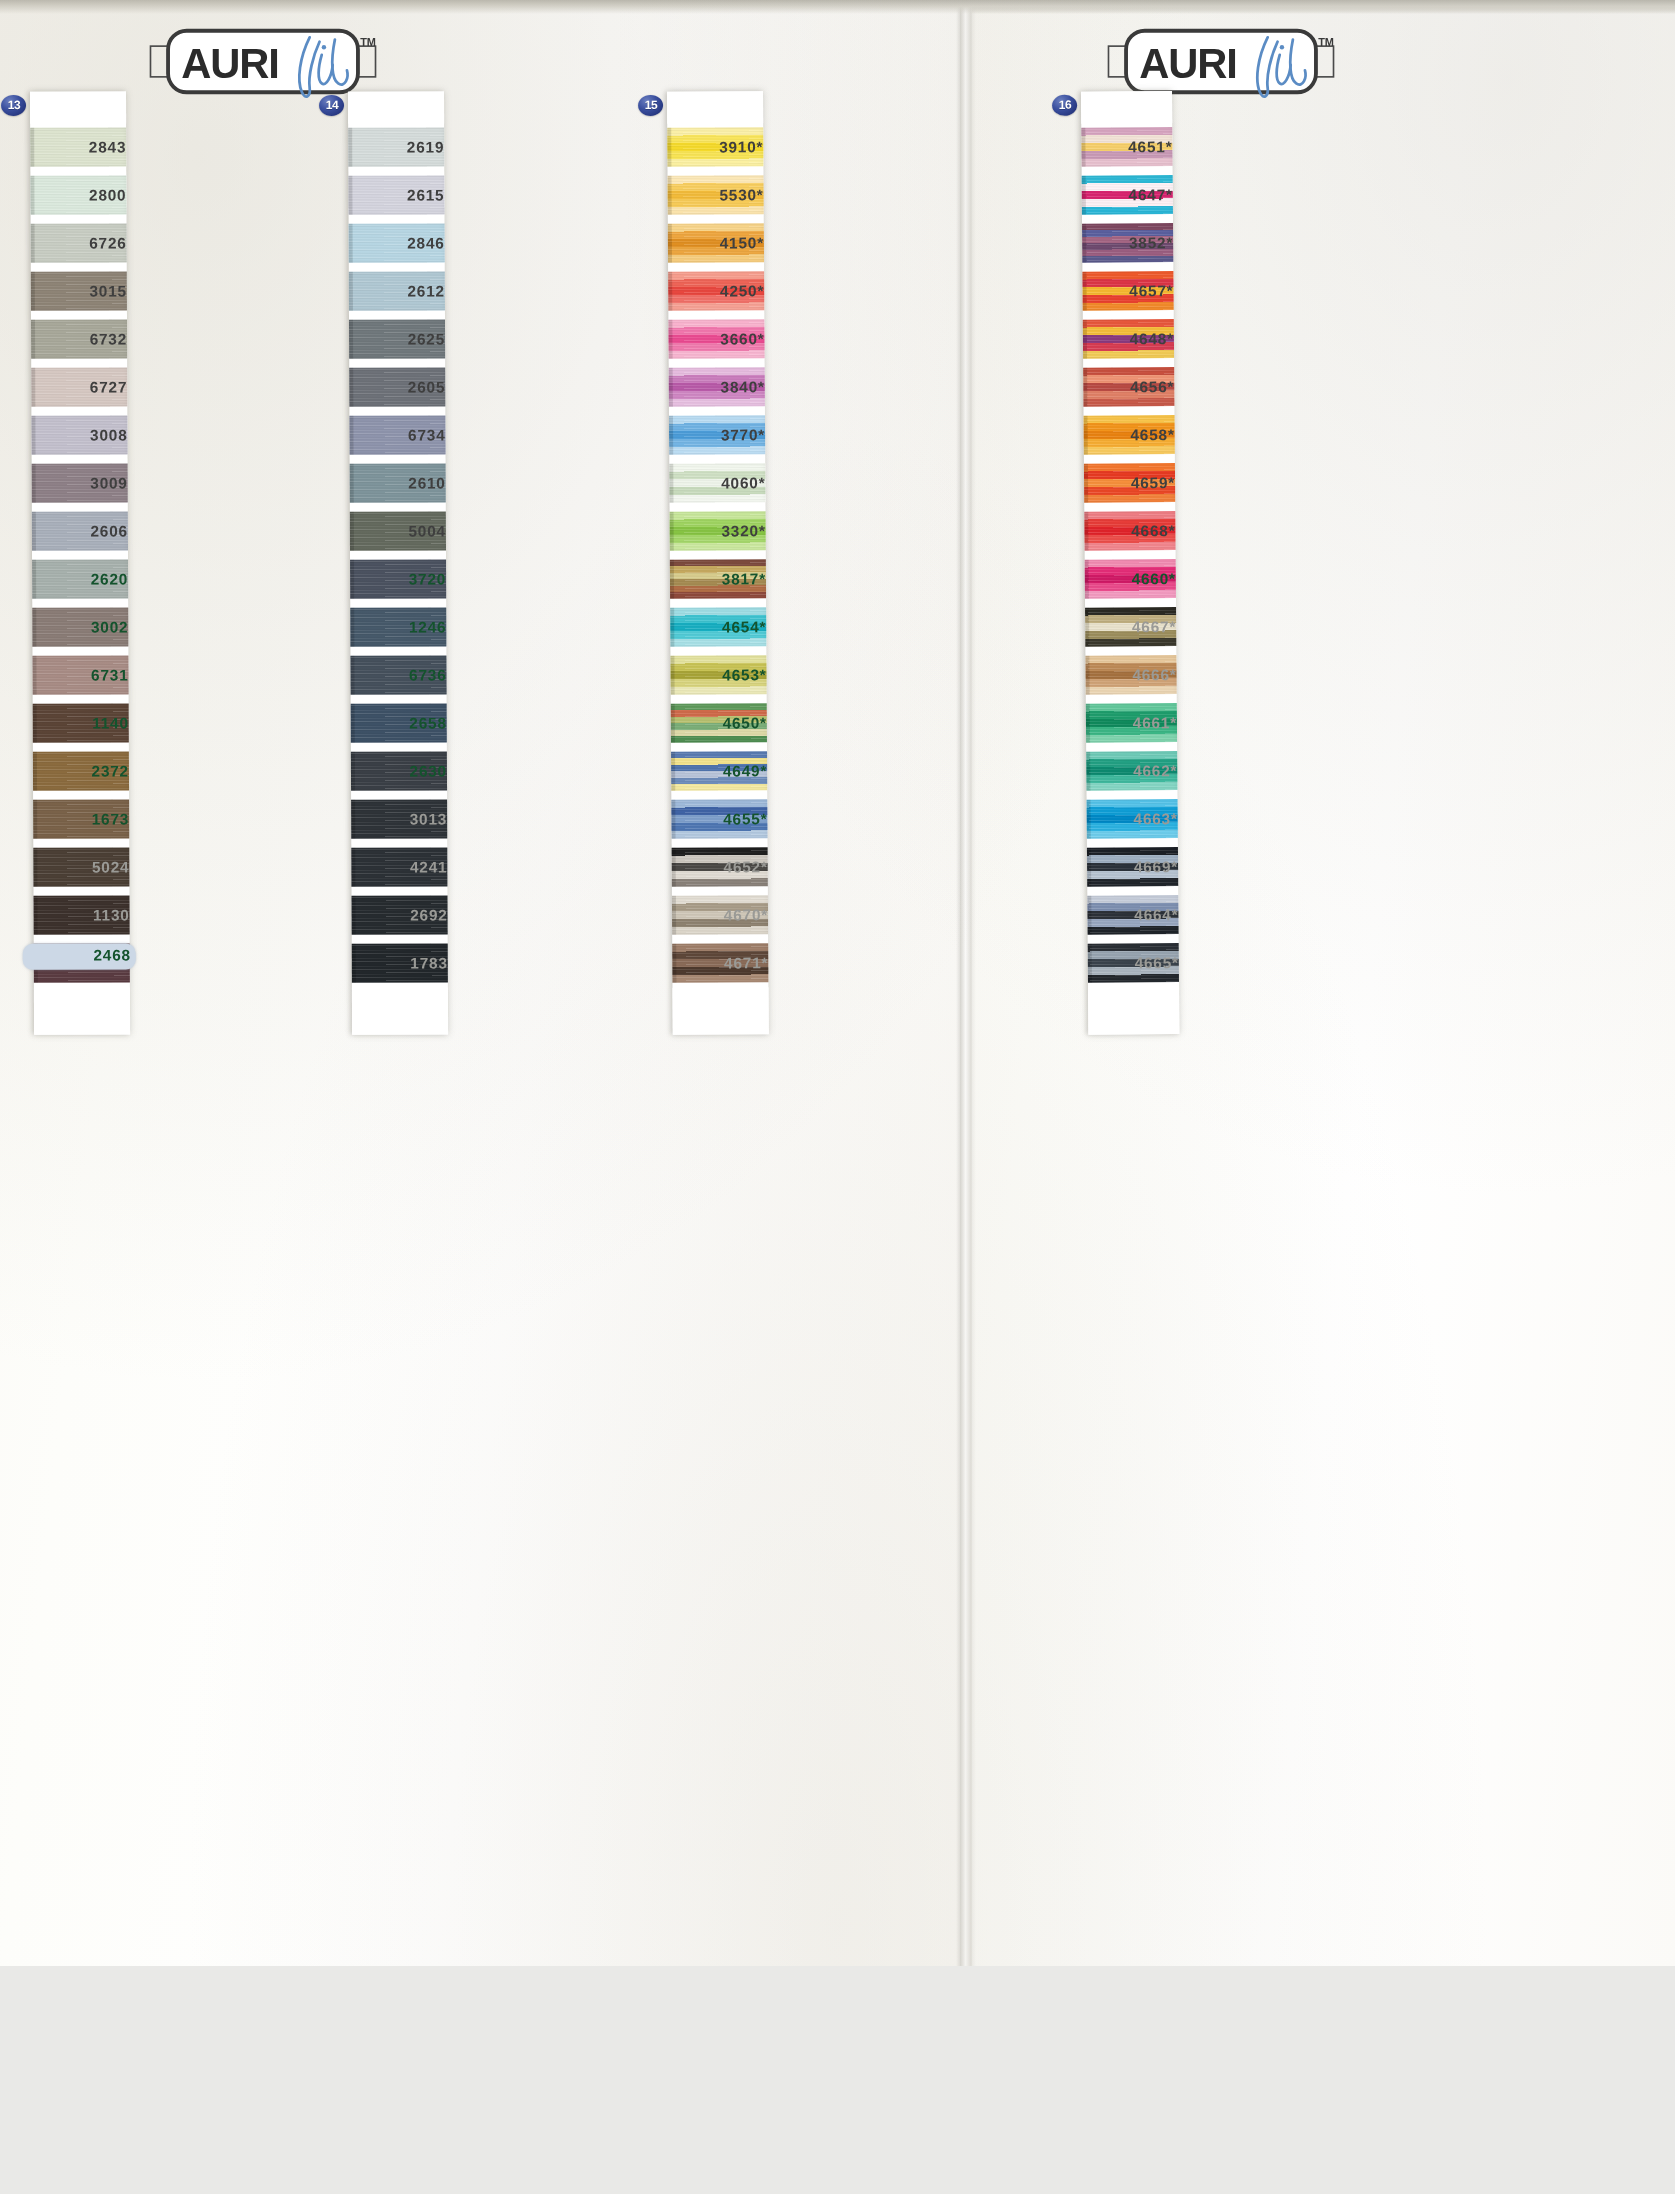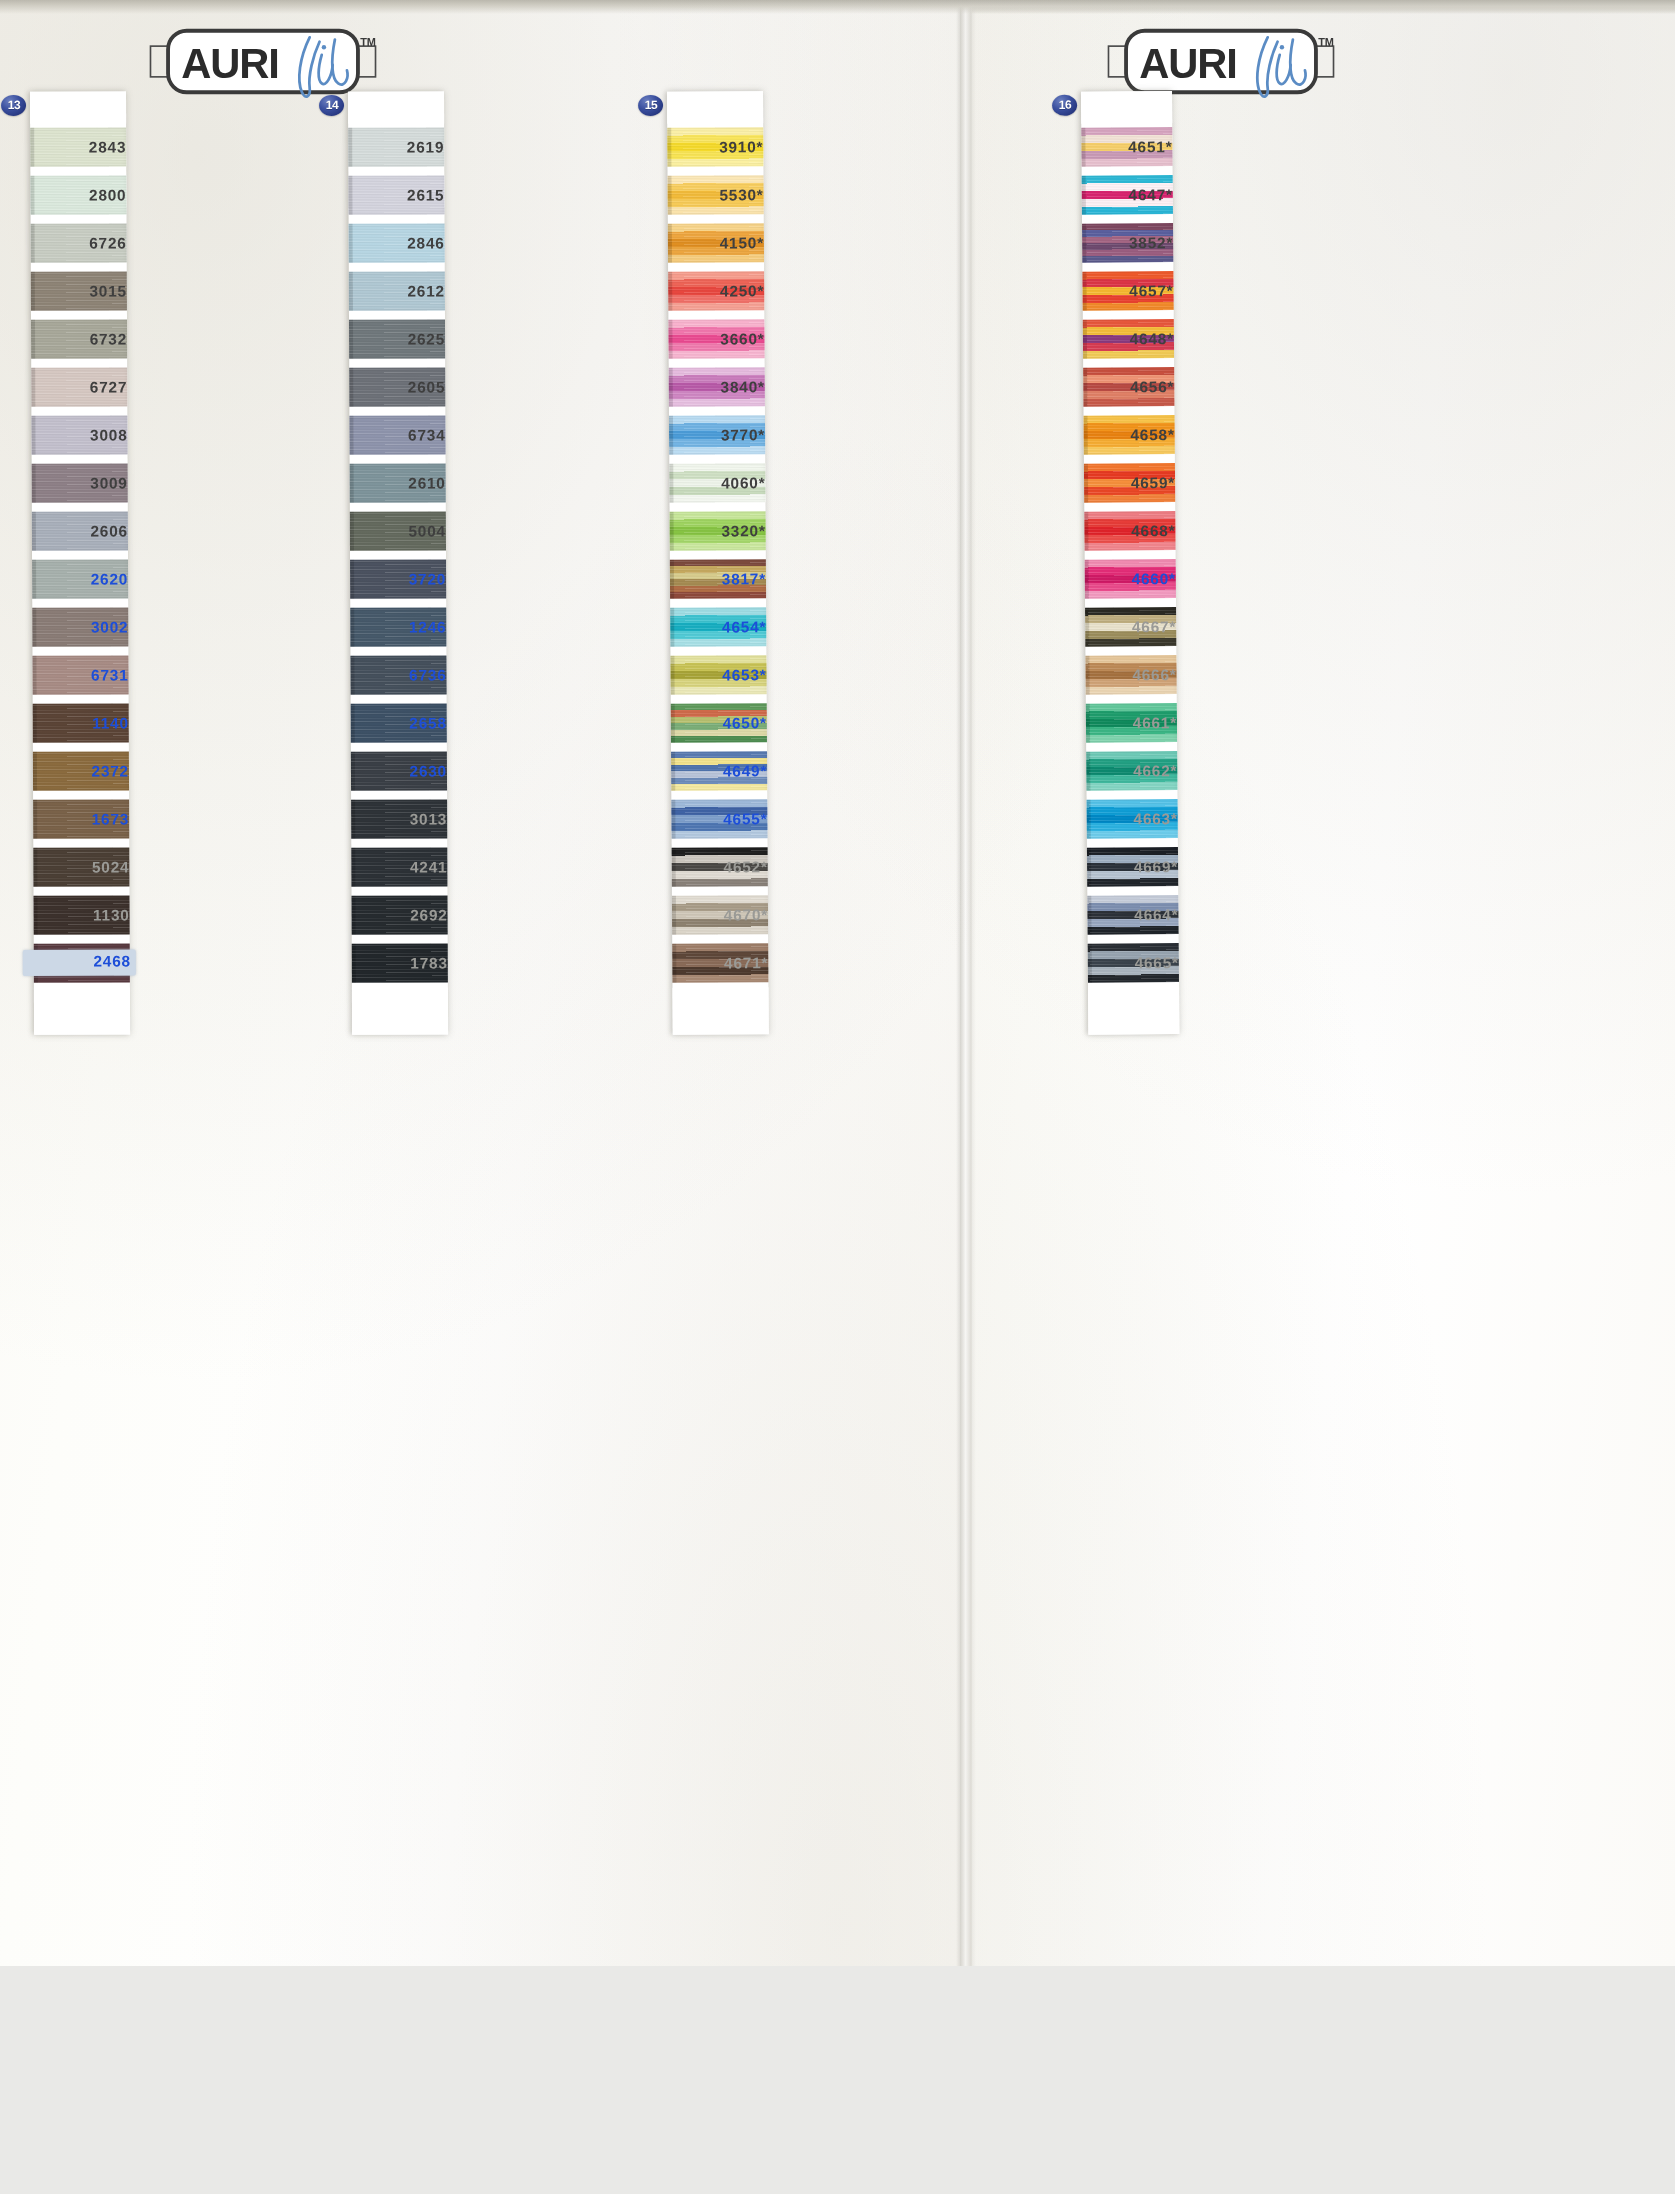--- a/index.html
+++ b/index.html
@@ -133,28 +133,28 @@
     top: 15.4px;
     width: 104px;
     text-align: right;
     font-size: 15.4px;
     font-weight: bold;
     letter-spacing: 0.8px;
     color: #3f3f3f;
     font-family: "Liberation Sans", sans-serif;
   }
   .lbl.light { color: #9a9a96; }
-  .lbl.mid   { color: #1d4ed8; }
+  .lbl.mid   { color: #14532d; }
 
   .lbl-hl {
     background: #ccd8e6;
     padding: 3.3px 4.4px 4.4px 4.4px;
-    border-radius: 2px;
+    border-radius: 10px;
     right: -5.5px;
-    top: 10px;
+    top: 4px;
     box-shadow: 0 0 2.7px rgba(150,165,185,.55);
   }
 
   
   .col13 { left: -2.7px;   }
   .col14 { left: 315px;  }
   .col15 { left: 634px; }
   .col16 { left: 1048px; }
 
   .col16 .card { width: 91px; }

